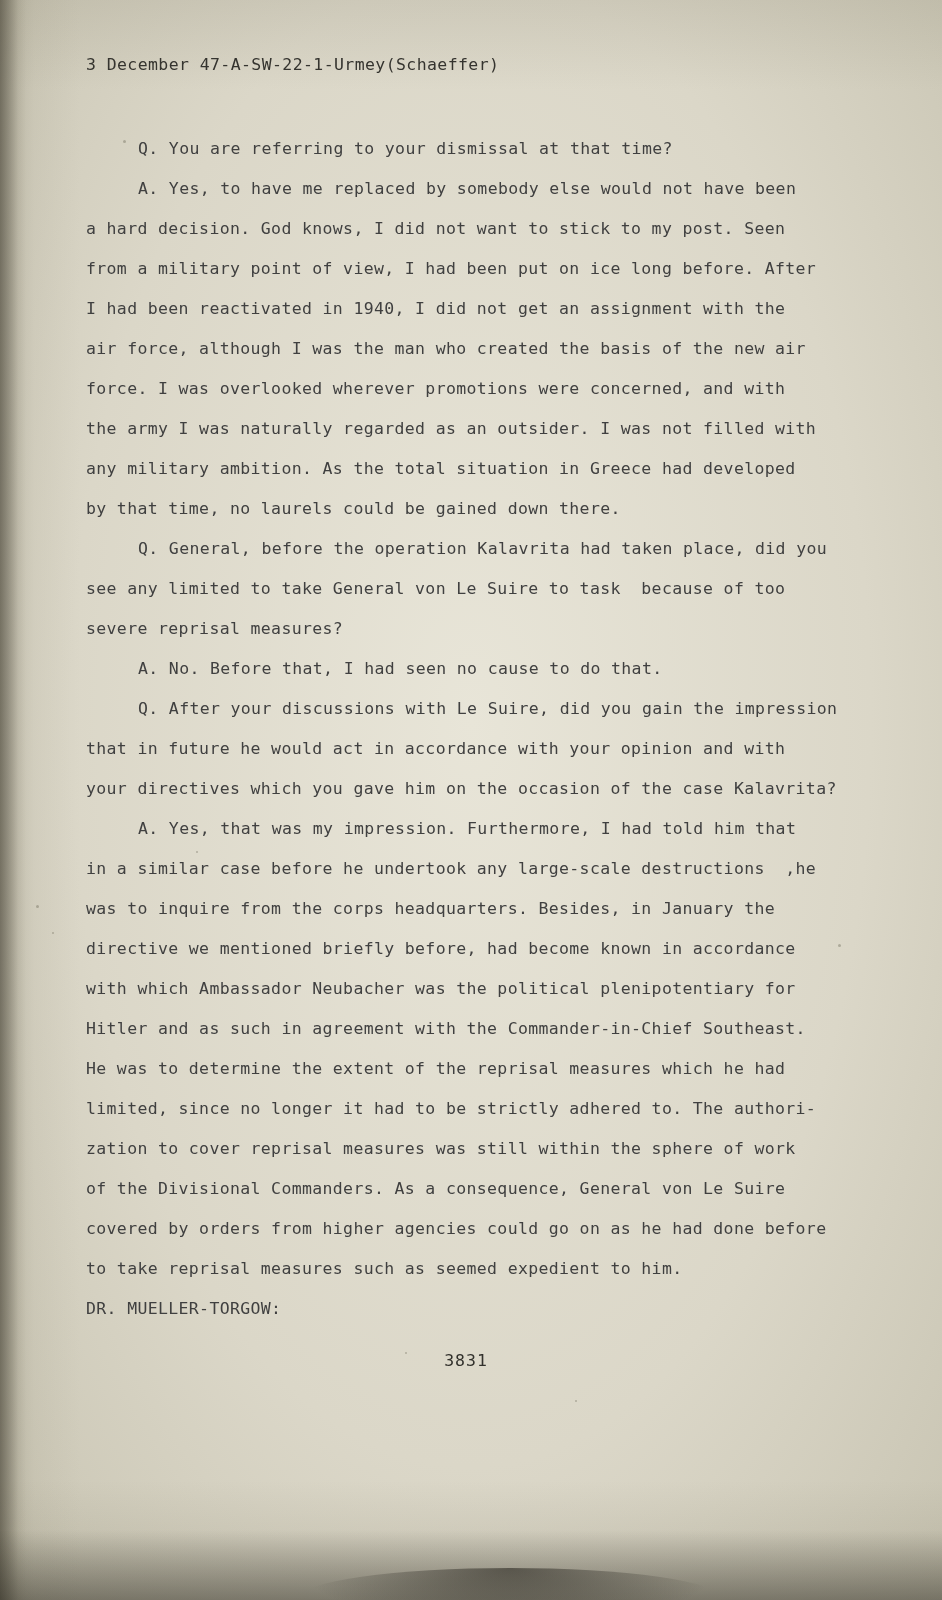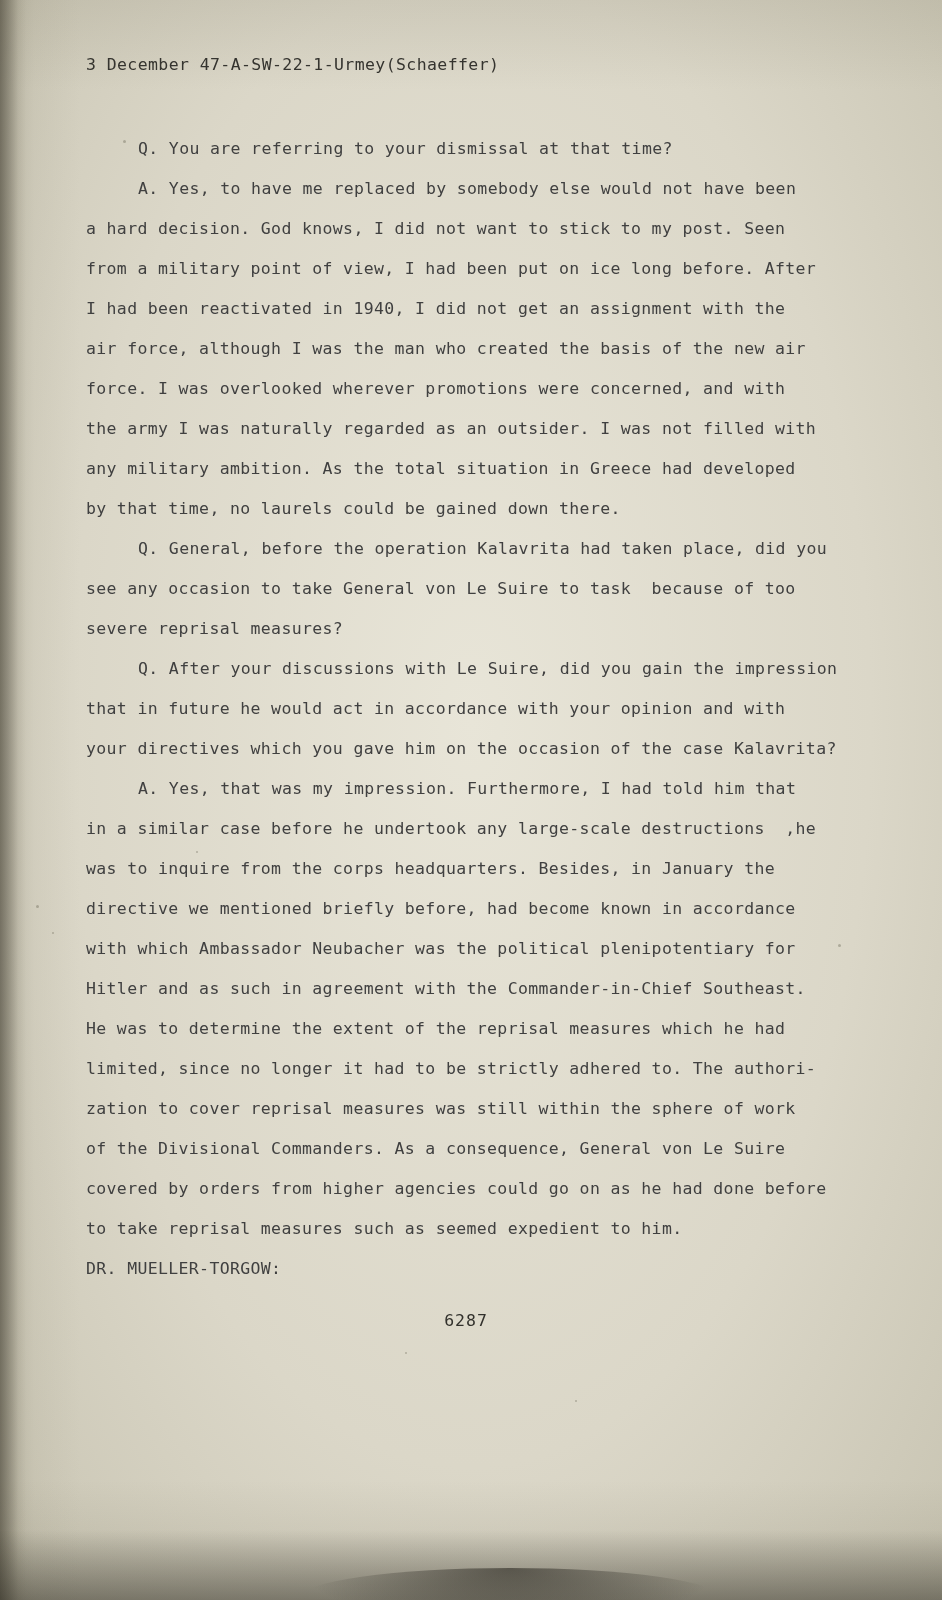--- a/index.html
+++ b/index.html
@@ -130,38 +130,39 @@
       <p class="para indent">A. Yes, to have me replaced by somebody else would not have been
 a hard decision. God knows, I did not want to stick to my post. Seen
 from a military point of view, I had been put on ice long before. After
 I had been reactivated in 1940, I did not get an assignment with the
 air force, although I was the man who created the basis of the new air
 force. I was overlooked wherever promotions were concerned, and with
 the army I was naturally regarded as an outsider. I was not filled with
 any military ambition. As the total situation in Greece had developed
 by that time, no laurels could be gained down there.</p>
       <p class="para indent">Q. General, before the operation Kalavrita had taken place, did you
-see any occasion to take General von Le Suire to task  because of too
+see any limited to take General von Le Suire to task  because of too
 severe reprisal measures?</p>
+      <p class="para indent">A. No. Before that, I had seen no cause to do that.</p>
       <p class="para indent">Q. After your discussions with Le Suire, did you gain the impression
 that in future he would act in accordance with your opinion and with
 your directives which you gave him on the occasion of the case Kalavrita?</p>
       <p class="para indent">A. Yes, that was my impression. Furthermore, I had told him that
 in a similar case before he undertook any large-scale destructions  ,he
 was to inquire from the corps headquarters. Besides, in January the
 directive we mentioned briefly before, had become known in accordance
 with which Ambassador Neubacher was the political plenipotentiary for
 Hitler and as such in agreement with the Commander-in-Chief Southeast.
 He was to determine the extent of the reprisal measures which he had
 limited, since no longer it had to be strictly adhered to. The authori-
 zation to cover reprisal measures was still within the sphere of work
 of the Divisional Commanders. As a consequence, General von Le Suire
 covered by orders from higher agencies could go on as he had done before
 to take reprisal measures such as seemed expedient to him.</p>
       <p class="para">DR. MUELLER-TORGOW:</p>
     </div>
   </div>
 
-  <div class="page-number">6287</div>
+  <div class="page-number">3831</div>
 
   <div class="bottom-shadow"></div>
   <div class="bottom-curl"></div>
 </div>
 
 </body></html>

